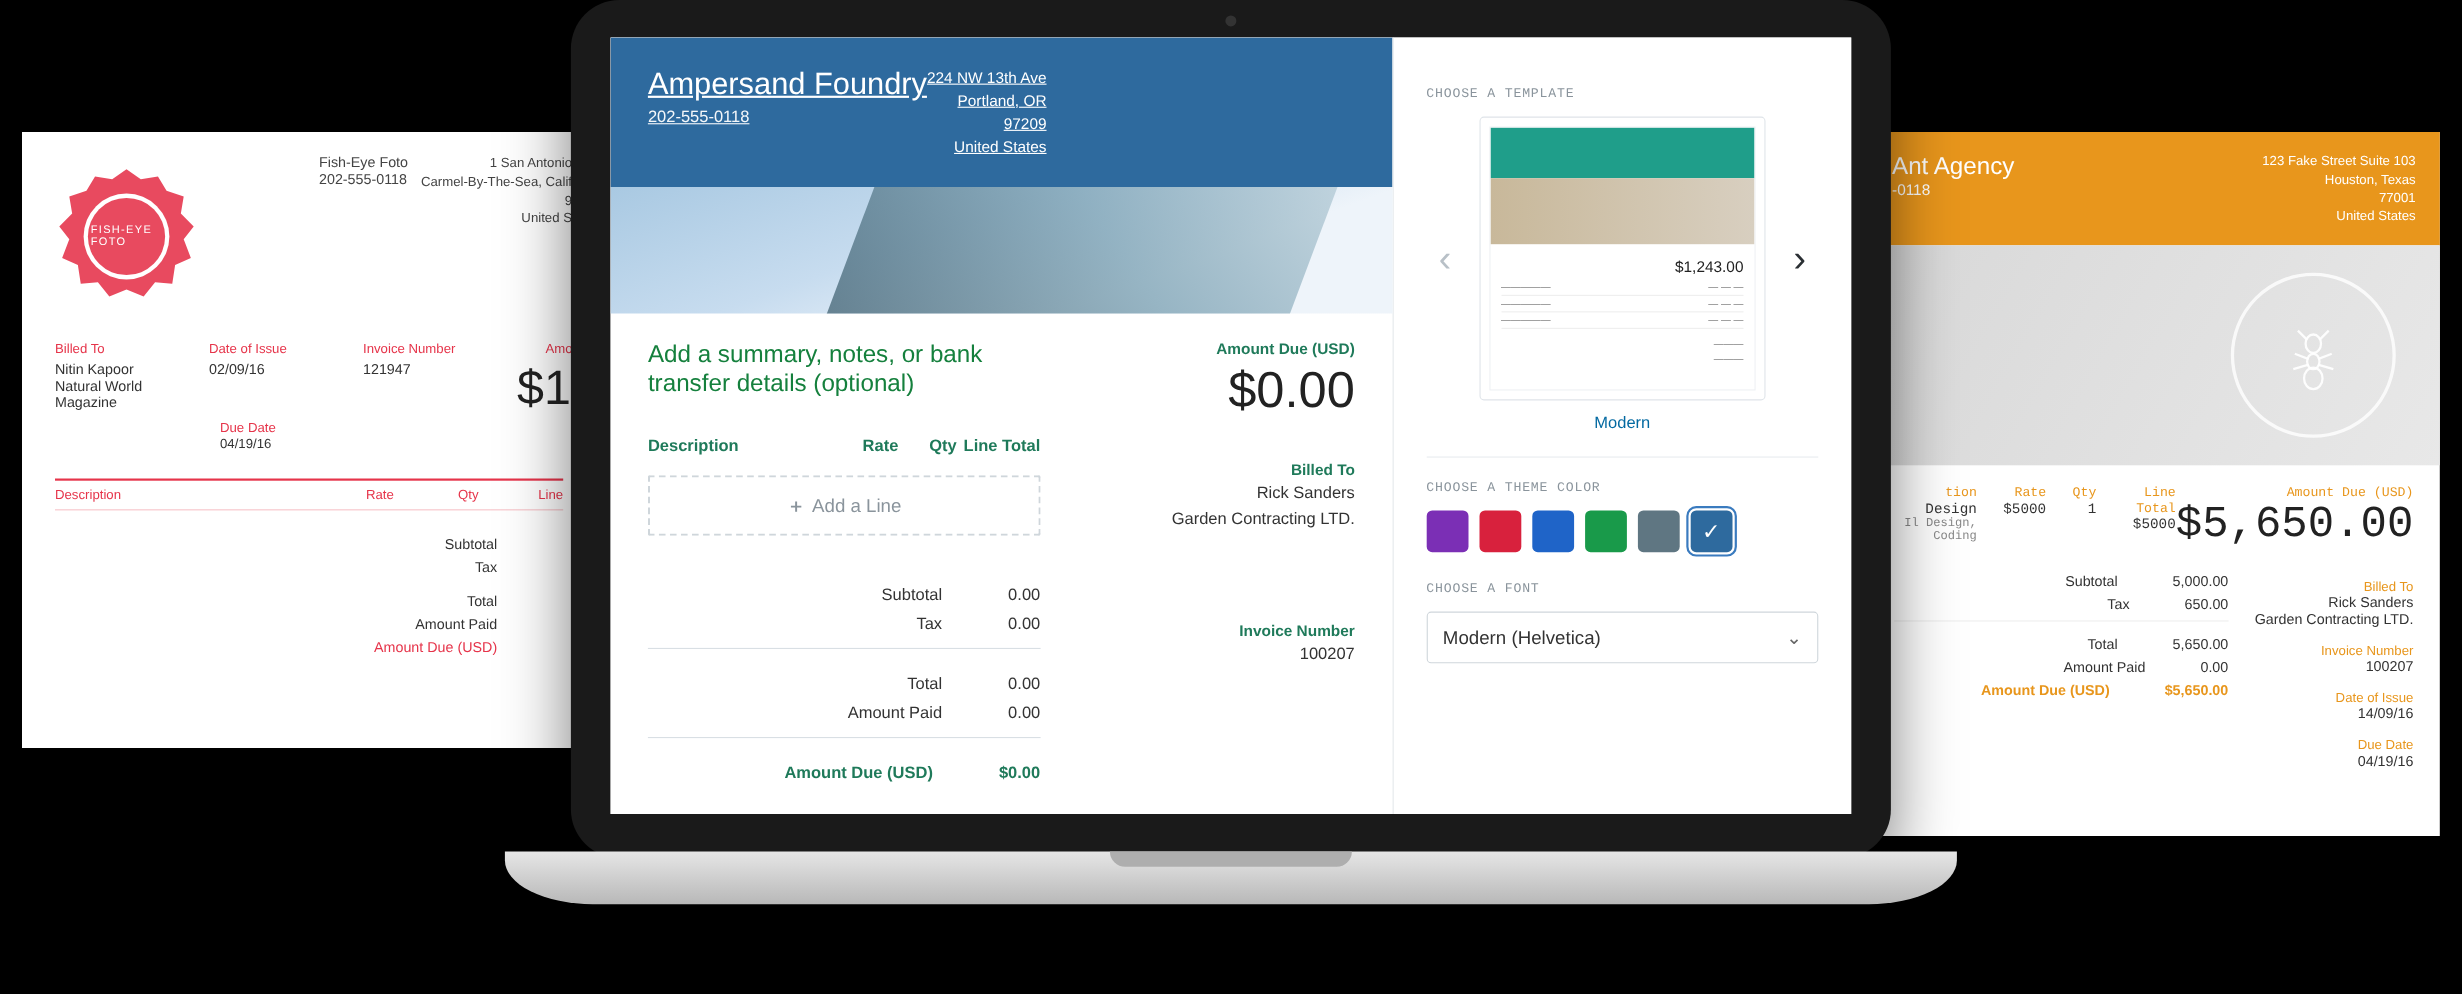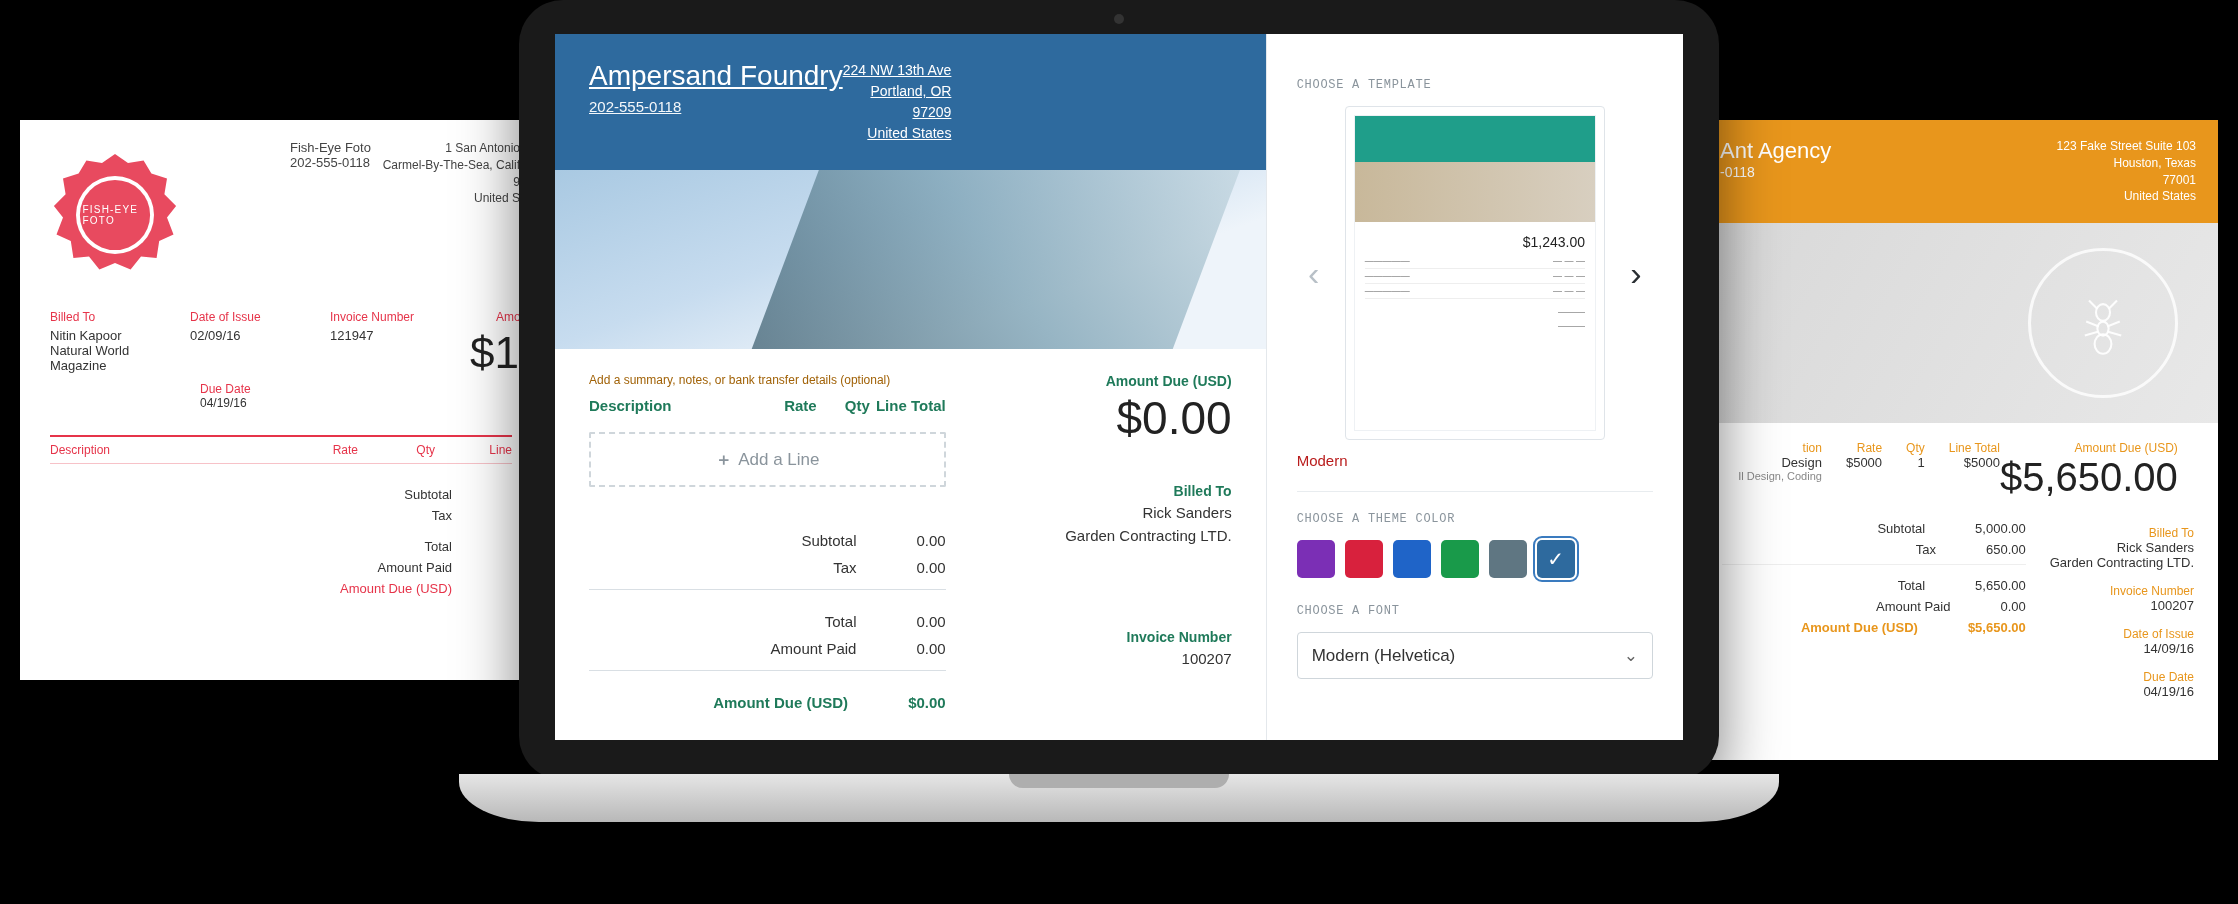--- a/index.html
+++ b/index.html
@@ -84,21 +84,21 @@
   .right-invoice .hero-r {
     height:200px; background:linear-gradient(120deg,#d8d8d8,#e8e8e8);
     position:relative; display:flex; align-items:center; justify-content:flex-end;
   }
   .right-invoice .hero-r .ant-badge {
     width:150px;height:150px;border:3px solid rgba(255,255,255,.8);border-radius:50%;
     display:flex;align-items:center;justify-content:center; margin-right:40px;
     color:rgba(255,255,255,.9); font-size:11px; text-align:center;
   }
   .right-invoice .body-r { padding:18px 24px; }
-  .right-invoice .body-r .row1{display:flex;justify-content:center;align-items:flex-start;}
+  .right-invoice .body-r .row1{display:flex;justify-content:center;align-items:flex-start;font-family:Liberation Mono, monospace;}
   .right-invoice .lblo{color:#e8961c;font-size:12px;}
   .right-invoice .big-r{font-size:40px;font-weight:400;color:#222;}
   .right-invoice .mini-tbl{display:flex;gap:24px;font-size:13px;}
   .right-invoice .mini-tbl div{text-align:right;}
   .right-invoice .totals-r{margin-top:18px;font-size:13px;}
   .right-invoice .totals-r div{display:flex;justify-content:flex-end;gap:50px;padding:3px 0;}
   .right-invoice .right-meta{margin-top:12px;text-align:right;font-size:13px;}
   .right-invoice .right-meta .lblo{display:block;margin-top:14px;}
 
   
@@ -155,21 +155,21 @@
   }
   .editor .hero .bldg{
     position:absolute;right:60px;bottom:-20px;width:420px;height:220px;
     background:linear-gradient(45deg,#3a5a6a 0%, #7aa0b2 50%, #cadbe4 100%);
     transform:skewX(-24deg) rotate(-4deg);
     opacity:.75;
   }
   .editor .body { padding:24px 34px; flex:1; display:flex; gap:40px;}
   .editor .body .left-col{flex:1.45;}
   .editor .body .right-col{flex:1;text-align:right;}
-  .editor .summary-ph{color:#a16207;font-size:12px;}
+  .editor .summary-ph{color:#15803d;font-size:22px;margin-bottom:26px;}
   .editor .thead-e{
     display:flex;color:#1f7a5a;font-size:15px;font-weight:600;
     padding:10px 0;border-bottom:0;
   }
   .editor .thead-e .d{flex:2;} .editor .thead-e .r{flex:1;text-align:right;}
   .editor .thead-e .q{flex:.7;text-align:right;} .editor .thead-e .lt{flex:1;text-align:right;}
   .editor .addline{
     margin-top:8px;border:2px dashed #cfd6db;color:#8a949c;
     text-align:center;padding:14px 0;font-size:17px;border-radius:2px;
     cursor:pointer;
@@ -195,31 +195,31 @@
     font-family:Liberation Mono, monospace;
   }
   .panel .tmpl-row{display:flex;align-items:center;gap:14px;}
   .panel .chev{
     width:34px;height:34px;display:flex;align-items:center;justify-content:center;
     color:#b8c0c7;font-size:34px;cursor:pointer;user-select:none;
   }
   .panel .chev.right{color:#2a2f33;}
   .panel .tmpl-card{
     flex:1;border:1px solid #dfe4e9;border-radius:4px;padding:8px;
-    height:334px;display:flex;flex-direction:column;
+    height:258px;display:flex;flex-direction:column;
   }
   .panel .tmpl-card .thumb{
     flex:1;background:#fff;border:1px solid #eef1f4;position:relative;overflow:hidden;
   }
   .panel .tmpl-card .thumb .tbar{height:46px;background:#1f9e8a;}
   .panel .tmpl-card .thumb .timg{height:60px;background:linear-gradient(90deg,#c8b89a,#d8cfc0);}
   .panel .tmpl-card .thumb .tbody{padding:8px 10px;font-size:9px;color:#777;}
   .panel .tmpl-card .thumb .tamt{text-align:right;font-size:14px;color:#222;margin:4px 0;}
   .panel .tmpl-card .thumb .trow{display:flex;justify-content:space-between;border-bottom:1px solid #eee;padding:2px 0;}
-  .panel .tmpl-name{text-align:left;padding:12px 0 2px;font-size:15px;color:#b91c1c;}
+  .panel .tmpl-name{text-align:center;padding:12px 0 2px;font-size:15px;color:#0369a1;}
   .panel .hr{border:none;border-top:1px solid #e8ecef;margin:20px 0;}
   .panel .swatches{display:flex;gap:10px;}
   .panel .sw{
     width:38px;height:38px;border-radius:5px;cursor:pointer;
     display:flex;align-items:center;justify-content:center;color:#fff;font-size:20px;
   }
   .panel .sw.sel{outline:2px solid #3a7bbf;outline-offset:2px;}
   .panel .font-sel{
     margin-top:14px;border:1px solid #cfd6db;border-radius:4px;
     padding:12px 14px;display:flex;justify-content:space-between;align-items:center;

